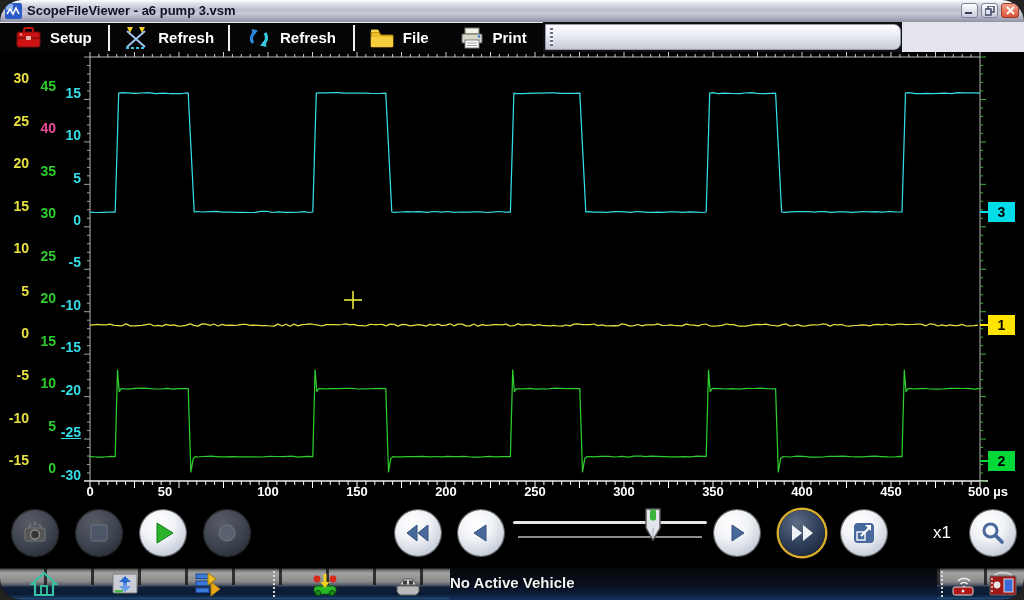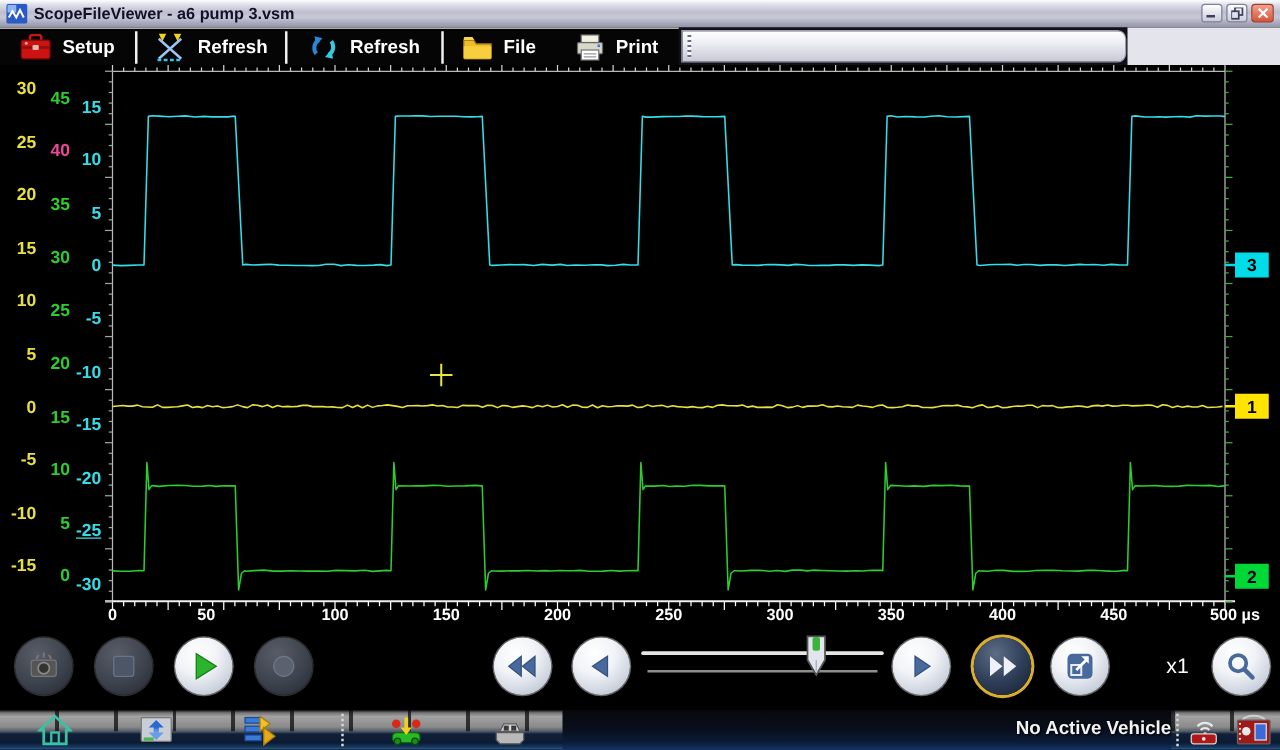--- a/index.html
+++ b/index.html
@@ -1,17 +1,17 @@
 <!DOCTYPE html>
 <html><head>
 <meta charset="utf-8">
 <style>
   html,body{margin:0;padding:0;background:#222;}
   #root{position:relative;width:1024px;height:600px;overflow:hidden;background:#000;
-        font-family:"Liberation Sans",sans-serif;-webkit-font-smoothing:antialiased;}
+        font-family:"Liberation Sans",sans-serif;border-radius:22px;-webkit-font-smoothing:antialiased;}
   .abs{position:absolute;}
 
   
   #titlebar{position:absolute;left:0;top:0;width:1024px;height:22px;
     background:linear-gradient(180deg,#fdfdfe 0%,#dcdee8 18%,#bcbece 45%,#c8cad8 62%,#9metallic 0,#9092a6 100%);
     background:linear-gradient(180deg,#fdfdfe 0%,#dcdee8 18%,#bcbece 45%,#c8cad8 62%,#9092a6 100%);
     border-bottom:1px solid #5a5c70;}
   #title-text{position:absolute;left:27px;top:3px;font-size:13px;font-weight:bold;color:#101028;}
   .win-btn{position:absolute;top:3px;height:15px;border-radius:3px;border:1px solid #7d8498;
     display:flex;align-items:center;justify-content:center;box-sizing:border-box;
@@ -28,21 +28,21 @@
   .tb-sep{width:2px;height:26px;background:#f0f0f0;}
   #tb-light{position:absolute;left:545px;top:2px;width:356px;height:26px;border-radius:0 7px 7px 0;
     background:linear-gradient(180deg,#fefeff 0%,#eceef4 40%,#c7c9d6 100%);border:1px solid #9a9cac;box-sizing:border-box;}
   #tb-grip{position:absolute;left:4px;top:3px;width:3px;height:18px;
     background:repeating-linear-gradient(180deg,#6a6c80 0 2px,#f8f8fa 2px 4px);}
   #tb-rest{position:absolute;left:902px;top:0;width:122px;height:30px;background:#e4e5ec;}
 
   
   #scope{position:absolute;left:0;top:52px;width:1024px;height:448px;background:#000;}
   #scope-svg{position:absolute;left:0;top:0;}
-  .ylab{position:absolute;font-size:14px;font-weight:bold;text-align:right;letter-spacing:0;}
+  .ylab{position:absolute;font-size:14px;font-weight:bold;text-align:right;letter-spacing:0;margin-top:8px;}
   .xlab{position:absolute;top:432px;width:90px;text-align:center;font-size:13px;font-weight:bold;color:#fff;}
   .chmarker{position:absolute;left:988px;width:27px;height:20px;display:flex;align-items:center;justify-content:center;
     font-size:14px;font-weight:bold;color:#000;}
   .chmarker::before{content:'';position:absolute;left:-8px;top:9px;width:8px;height:2px;background:inherit;}
 
   
   #transport{position:absolute;left:0;top:500px;width:1024px;height:68px;background:#000;}
   .cbtn{position:absolute;top:10px;width:46px;height:46px;border-radius:50%;
     background:radial-gradient(circle at 38% 28%,#ffffff 0%,#f1f3f7 38%,#cdd3de 72%,#a8b0c0 100%);
     box-shadow:0 0 0 1px #666,0 2px 5px rgba(0,0,0,.65);
@@ -60,21 +60,21 @@
 
   
   #taskbar{position:absolute;left:0;top:568px;width:1024px;height:32px;
     background:linear-gradient(180deg,#0c0c0c 0%,#757575 7%,#a2a2a2 16%,#8b8b8b 42%,#555d6a 53%,#0f2038 60%,#0b1b33 82%,#17395f 93%,#2b5585 97%,#081221 100%);}
   #tiles{position:absolute;left:0;top:0;width:1024px;height:17px;
     background:repeating-linear-gradient(90deg,rgba(0,0,0,0) 0 44px,rgba(12,12,12,.75) 44px 47px);}
   .tk-icon{position:absolute;top:3px;width:28px;height:26px;}
   .tk-sep{position:absolute;top:3px;height:26px;border-left:2px dotted #d8d8d8;}
   #status-slot{position:absolute;left:450px;top:0;width:487px;height:32px;
     background:linear-gradient(180deg,#07080b 0%,#090f1c 48%,#0b1d3a 82%,#123361 100%);}
-  #status-text{position:absolute;left:0;top:6px;width:100%;text-align:right;color:#f2f2f2;
+  #status-text{position:absolute;left:0;top:6px;width:100%;text-align:left;color:#f2f2f2;
     font-size:15px;font-weight:bold;text-shadow:1px 1px 2px #000;}
 </style>
 </head>
 <body>
 
 <div id="root">
 
   <div id="titlebar">
     <svg class="abs" style="left:5px;top:3px" width="17" height="16" viewBox="0 0 17 16">
       <rect x="0" y="0" width="17" height="16" rx="2" fill="#2a5ac8"></rect>

